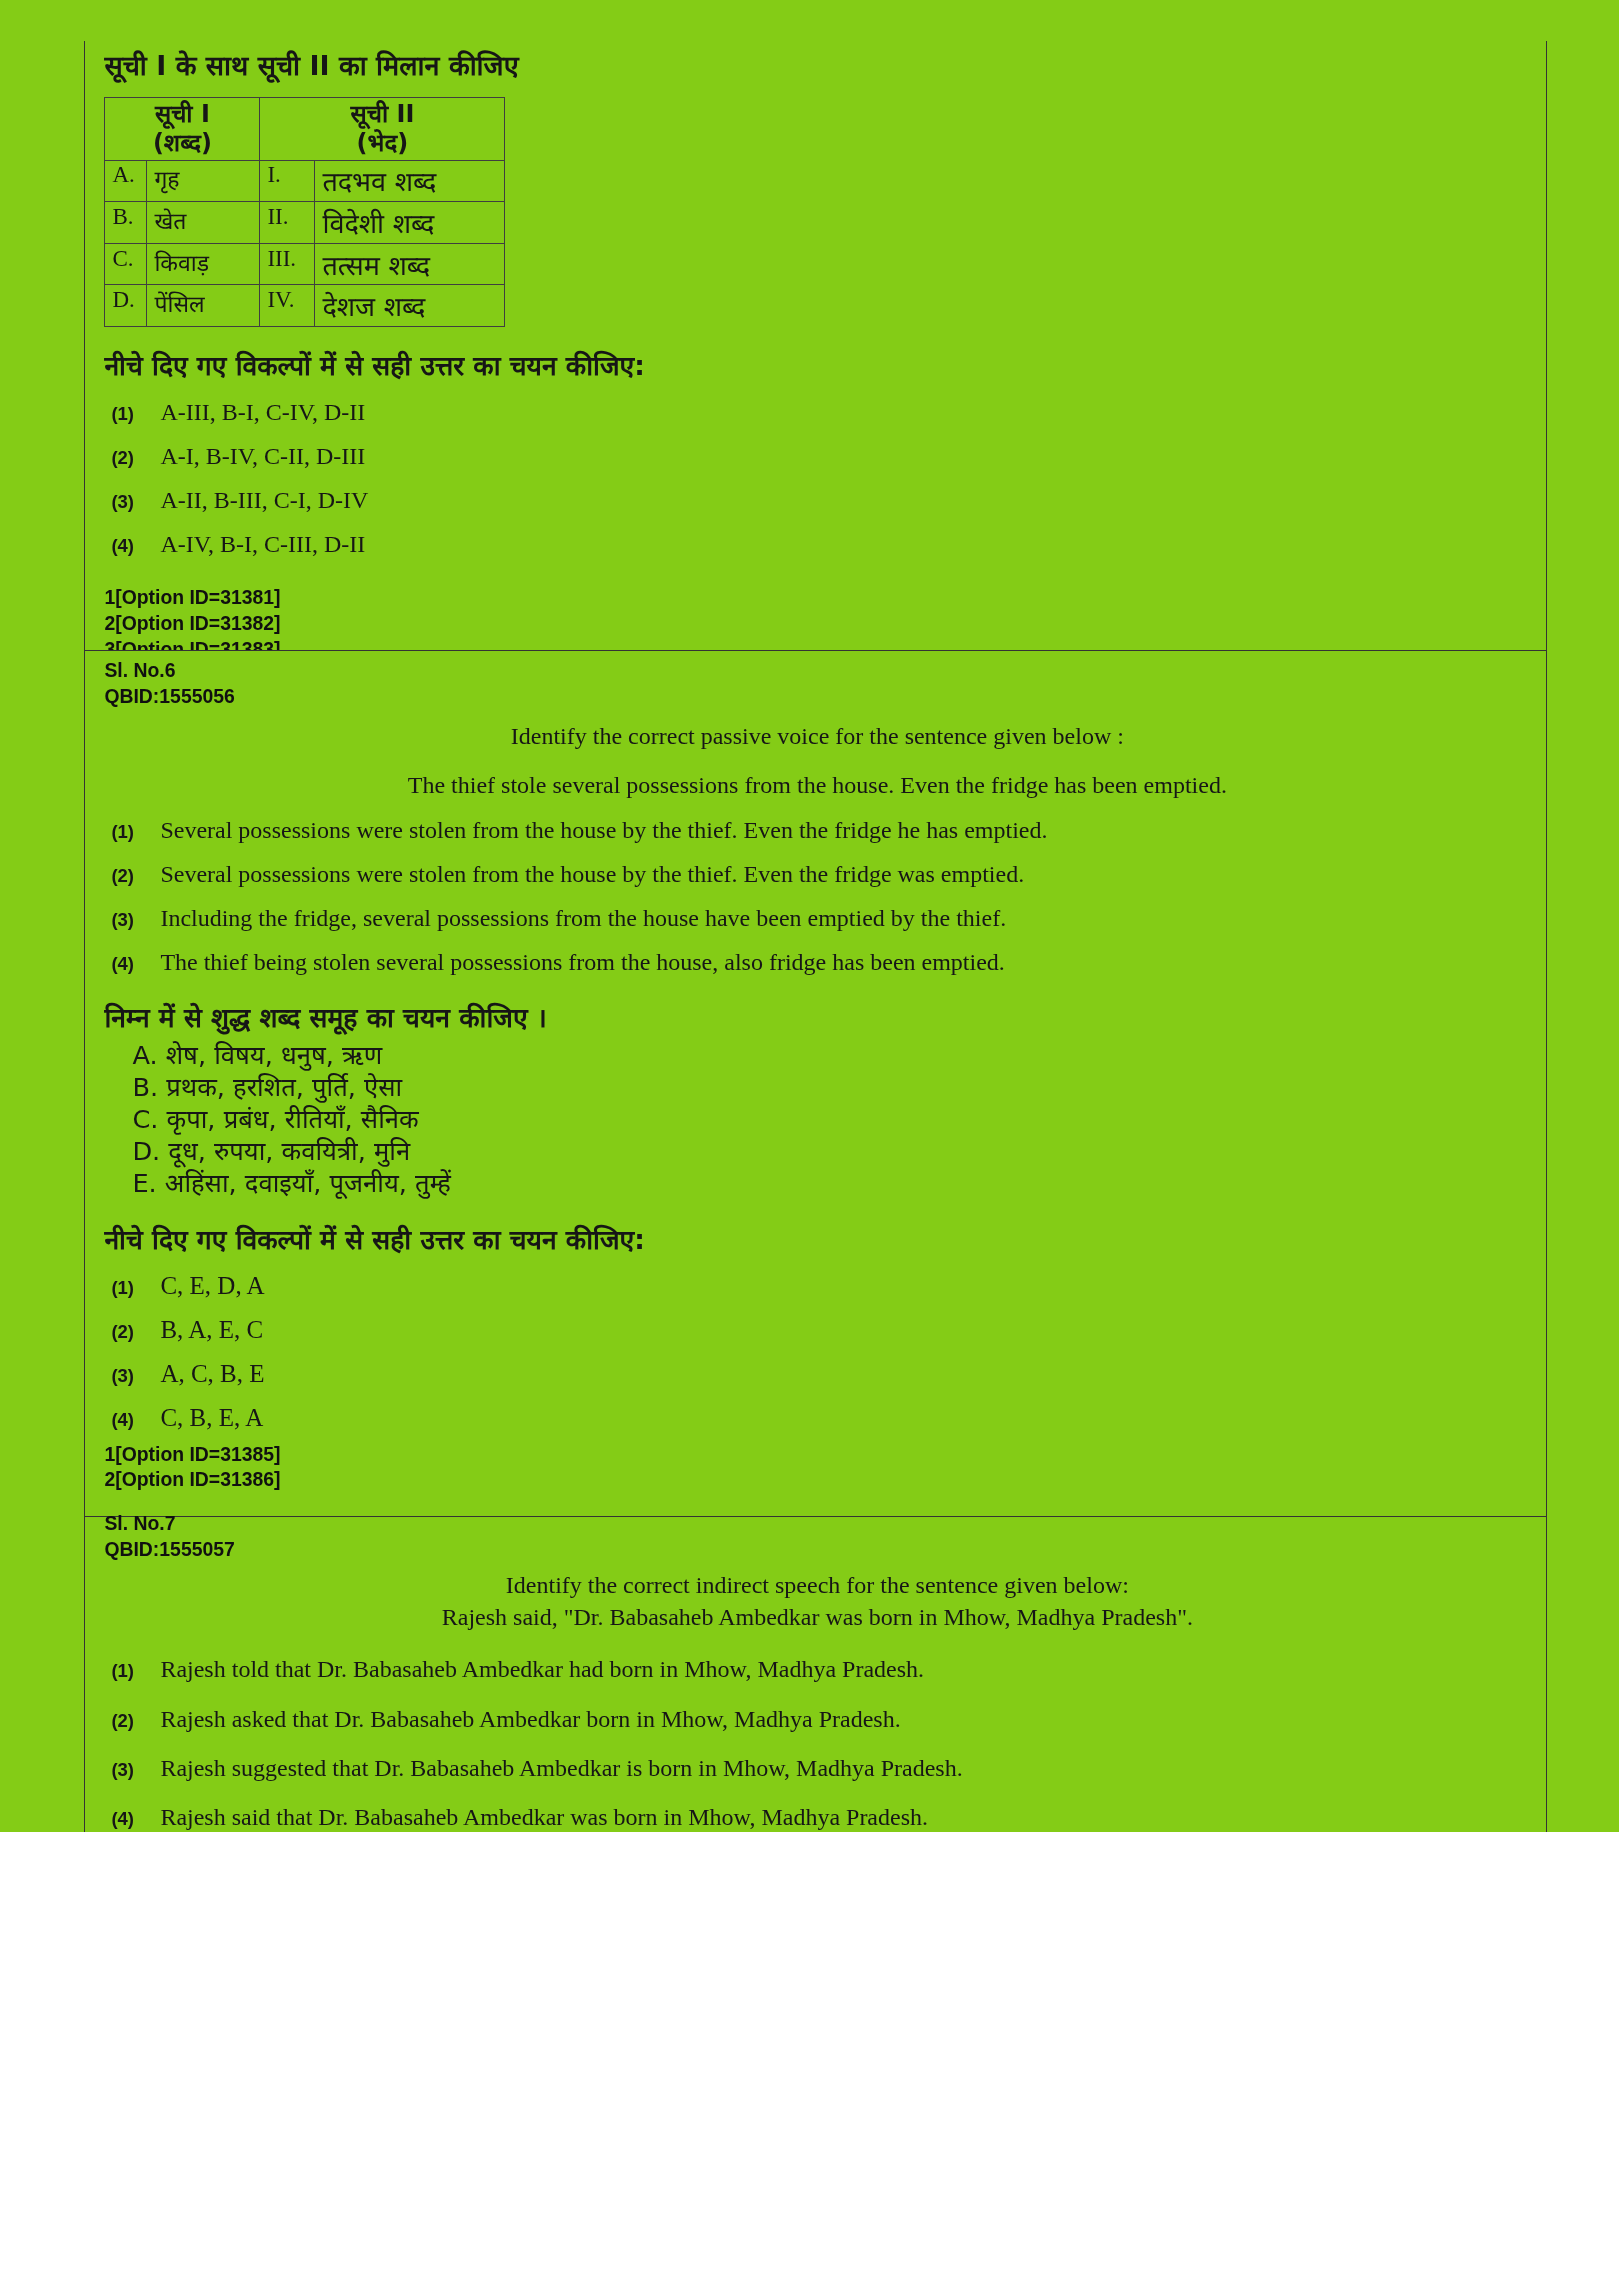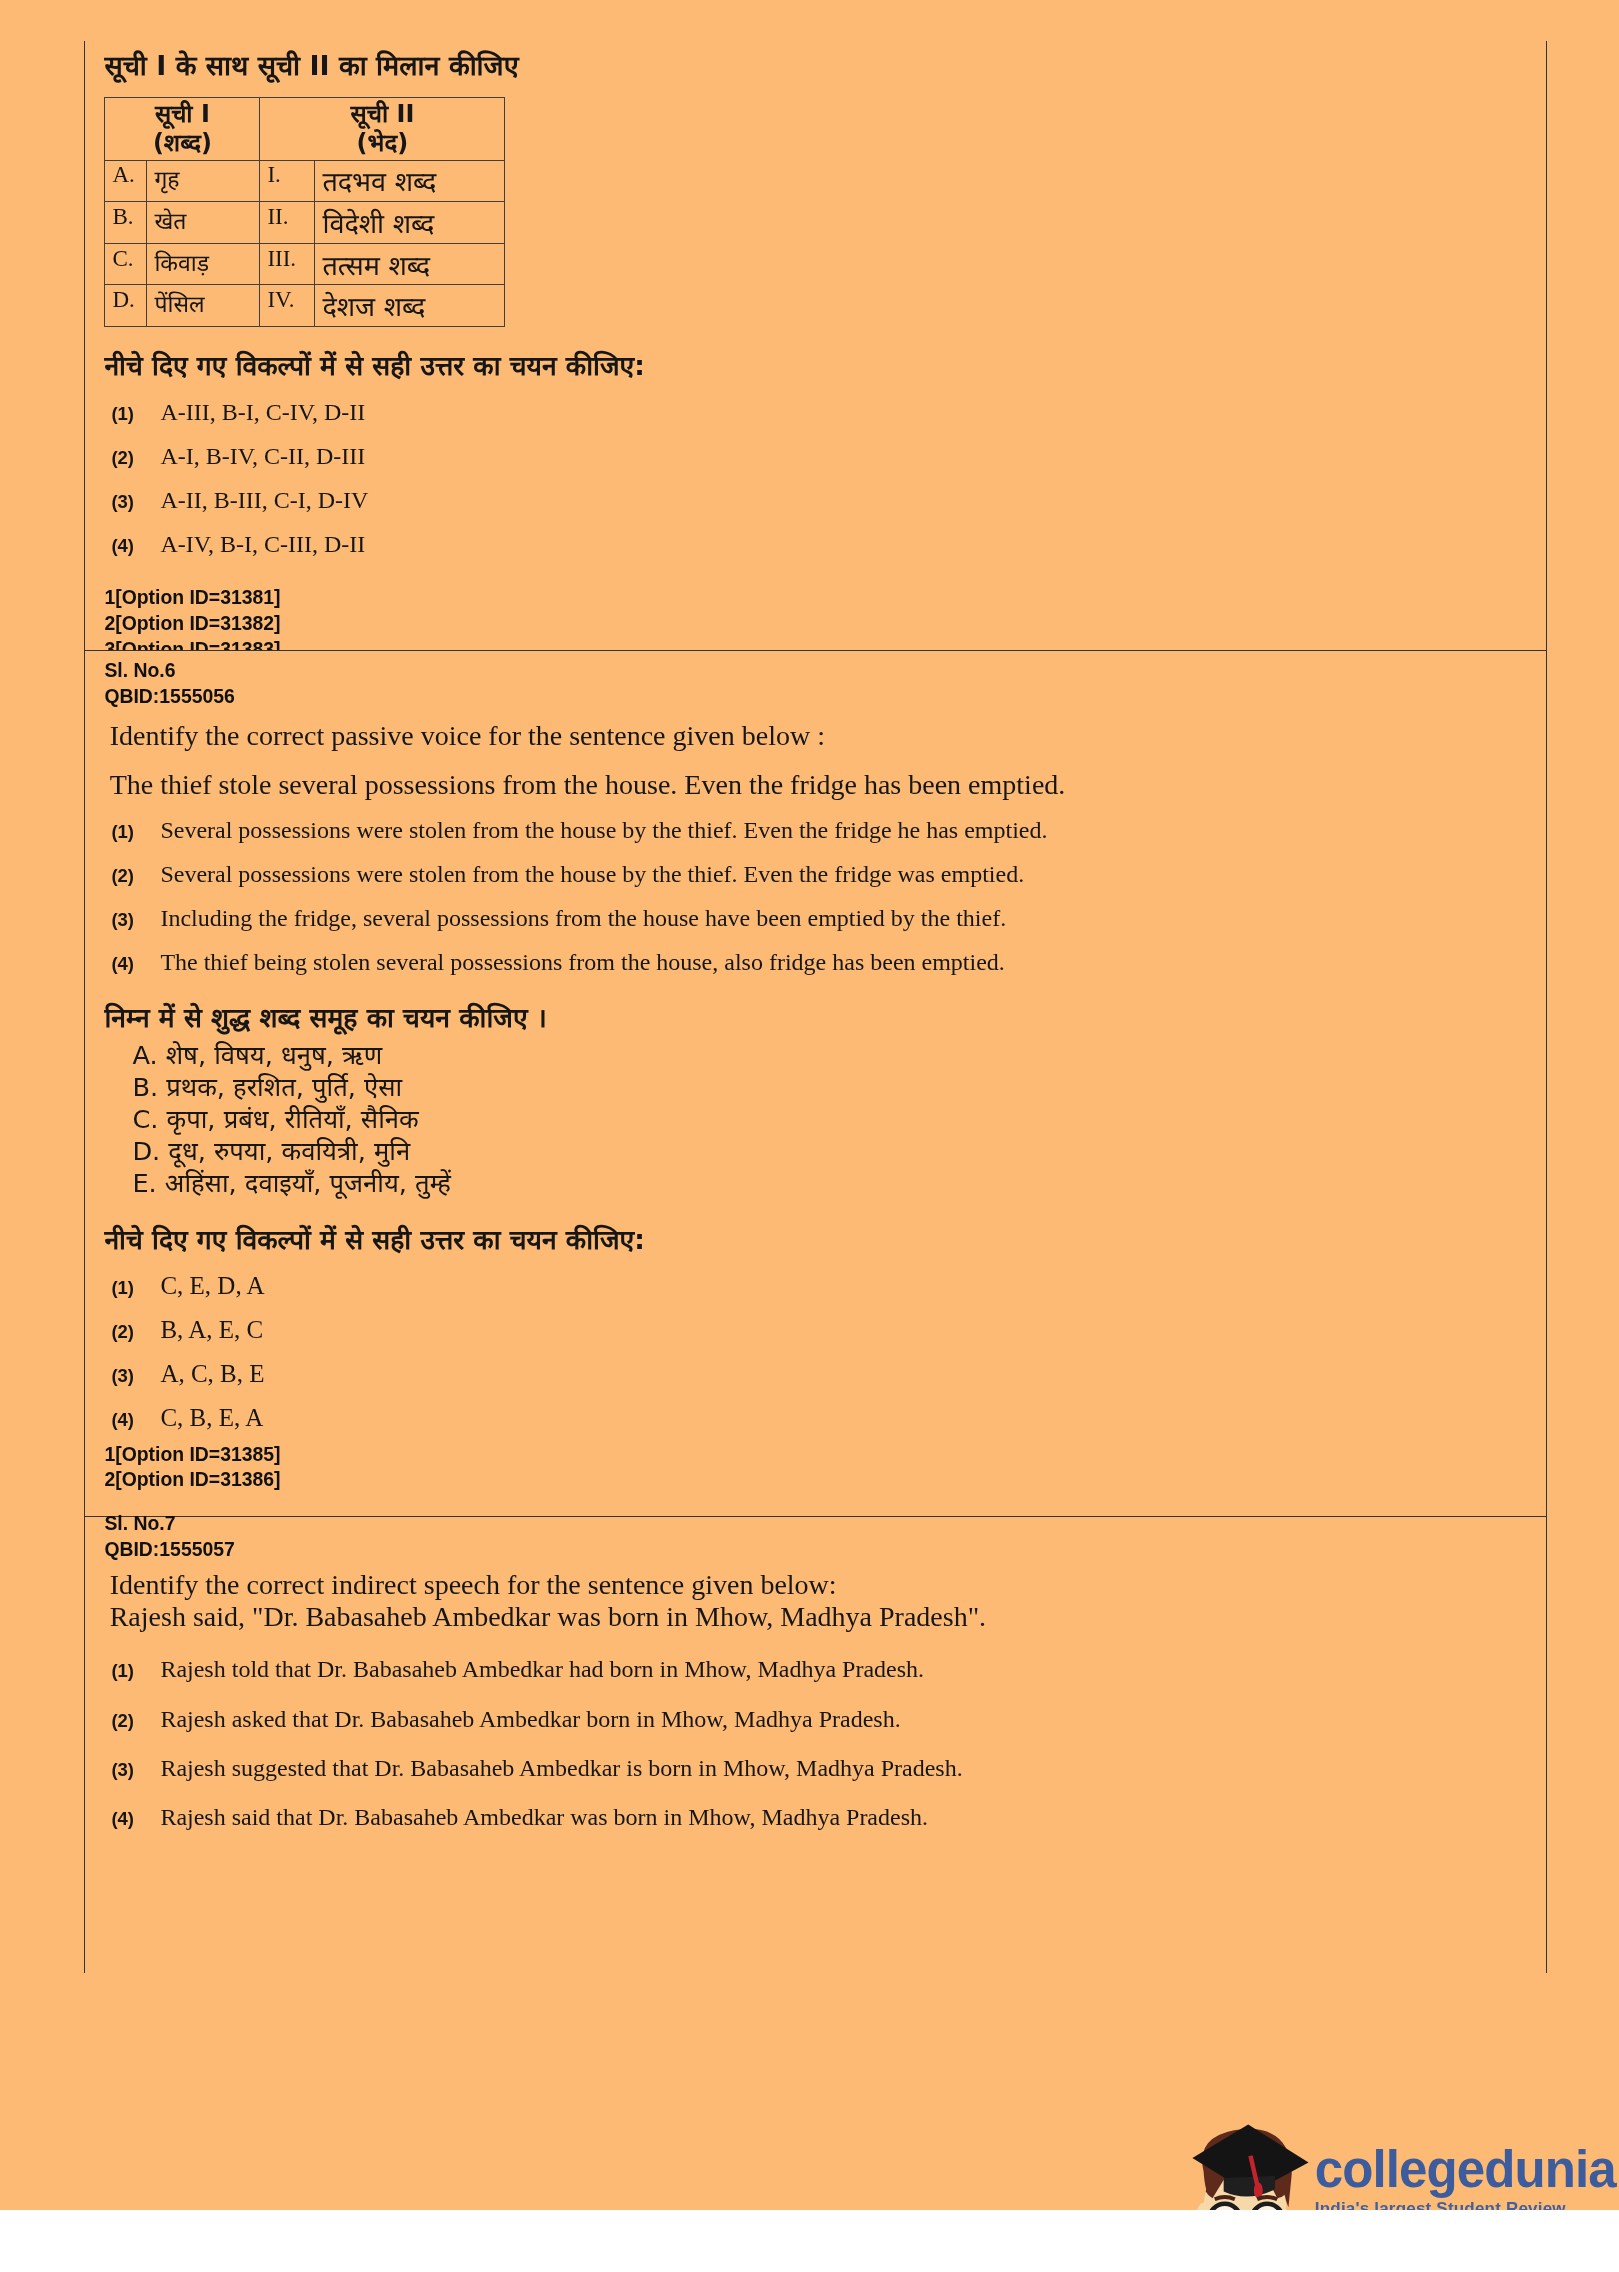--- a/index.html
+++ b/index.html
@@ -1,34 +1,34 @@
 <!DOCTYPE html>
 <html style="font-size:14px"><head>
 <meta charset="utf-8">
 <style>
   * { margin:0; padding:0; box-sizing:border-box; }
   body { background:#ffffff; }
   .page {
-    position:relative; width:1620px; height:2210px;
-    background:#fdba74; overflow:hidden;
+    position:relative; width:1620px; height:1832px;
+    background:#84cc16; overflow:hidden;
     font-family:"Liberation Serif","DejaVu Serif",serif; color:#161616;
   }
   .qblock {
     position:absolute; left:84px; width:1463px;
     border-left:1.8px solid #343434; border-right:1.8px solid #343434;
     padding:7px 21px 0 19.4px; overflow:hidden;
   }
   .qb1 { top:41px;  height:610px; border-bottom:1.8px solid #343434; }
   .qb2 { top:651px; height:866px; border-bottom:1.8px solid #343434; }
   .qb3 { top:1504px; height:469px; }
 
   .hindi { font-family:"DejaVu Sans","Liberation Sans",sans-serif; }
   .h-title { font-size:27px; font-weight:600; line-height:35px; }
   .h-sub   { font-size:26.5px; font-weight:700; line-height:35px; margin-top:21px; }
-  .serif-q { font-size:28px; line-height:32px; margin-top:10.6px; padding-left:5.3px; }
+  .serif-q { font-size:24px; line-height:32px; margin-top:10.6px; padding-left:5.3px;text-align:center; }
   .meta-line { font-family:"Liberation Sans","DejaVu Sans",sans-serif;
                font-weight:700; font-size:19.4px; line-height:25.6px; color:#101010; }
   .meta-block { margin-top:26.5px; }
 
   .opt { display:flex; align-items:baseline; margin-top:14px; padding-left:7px; }
   .opt-num { font-family:"Liberation Sans","DejaVu Sans",sans-serif;
              font-weight:700; font-size:18.5px; flex:0 0 49px; }
   .opt-text { font-size:24px; line-height:30px; }
   .opt-text-hindi { font-size:25px; line-height:30px; }
 

